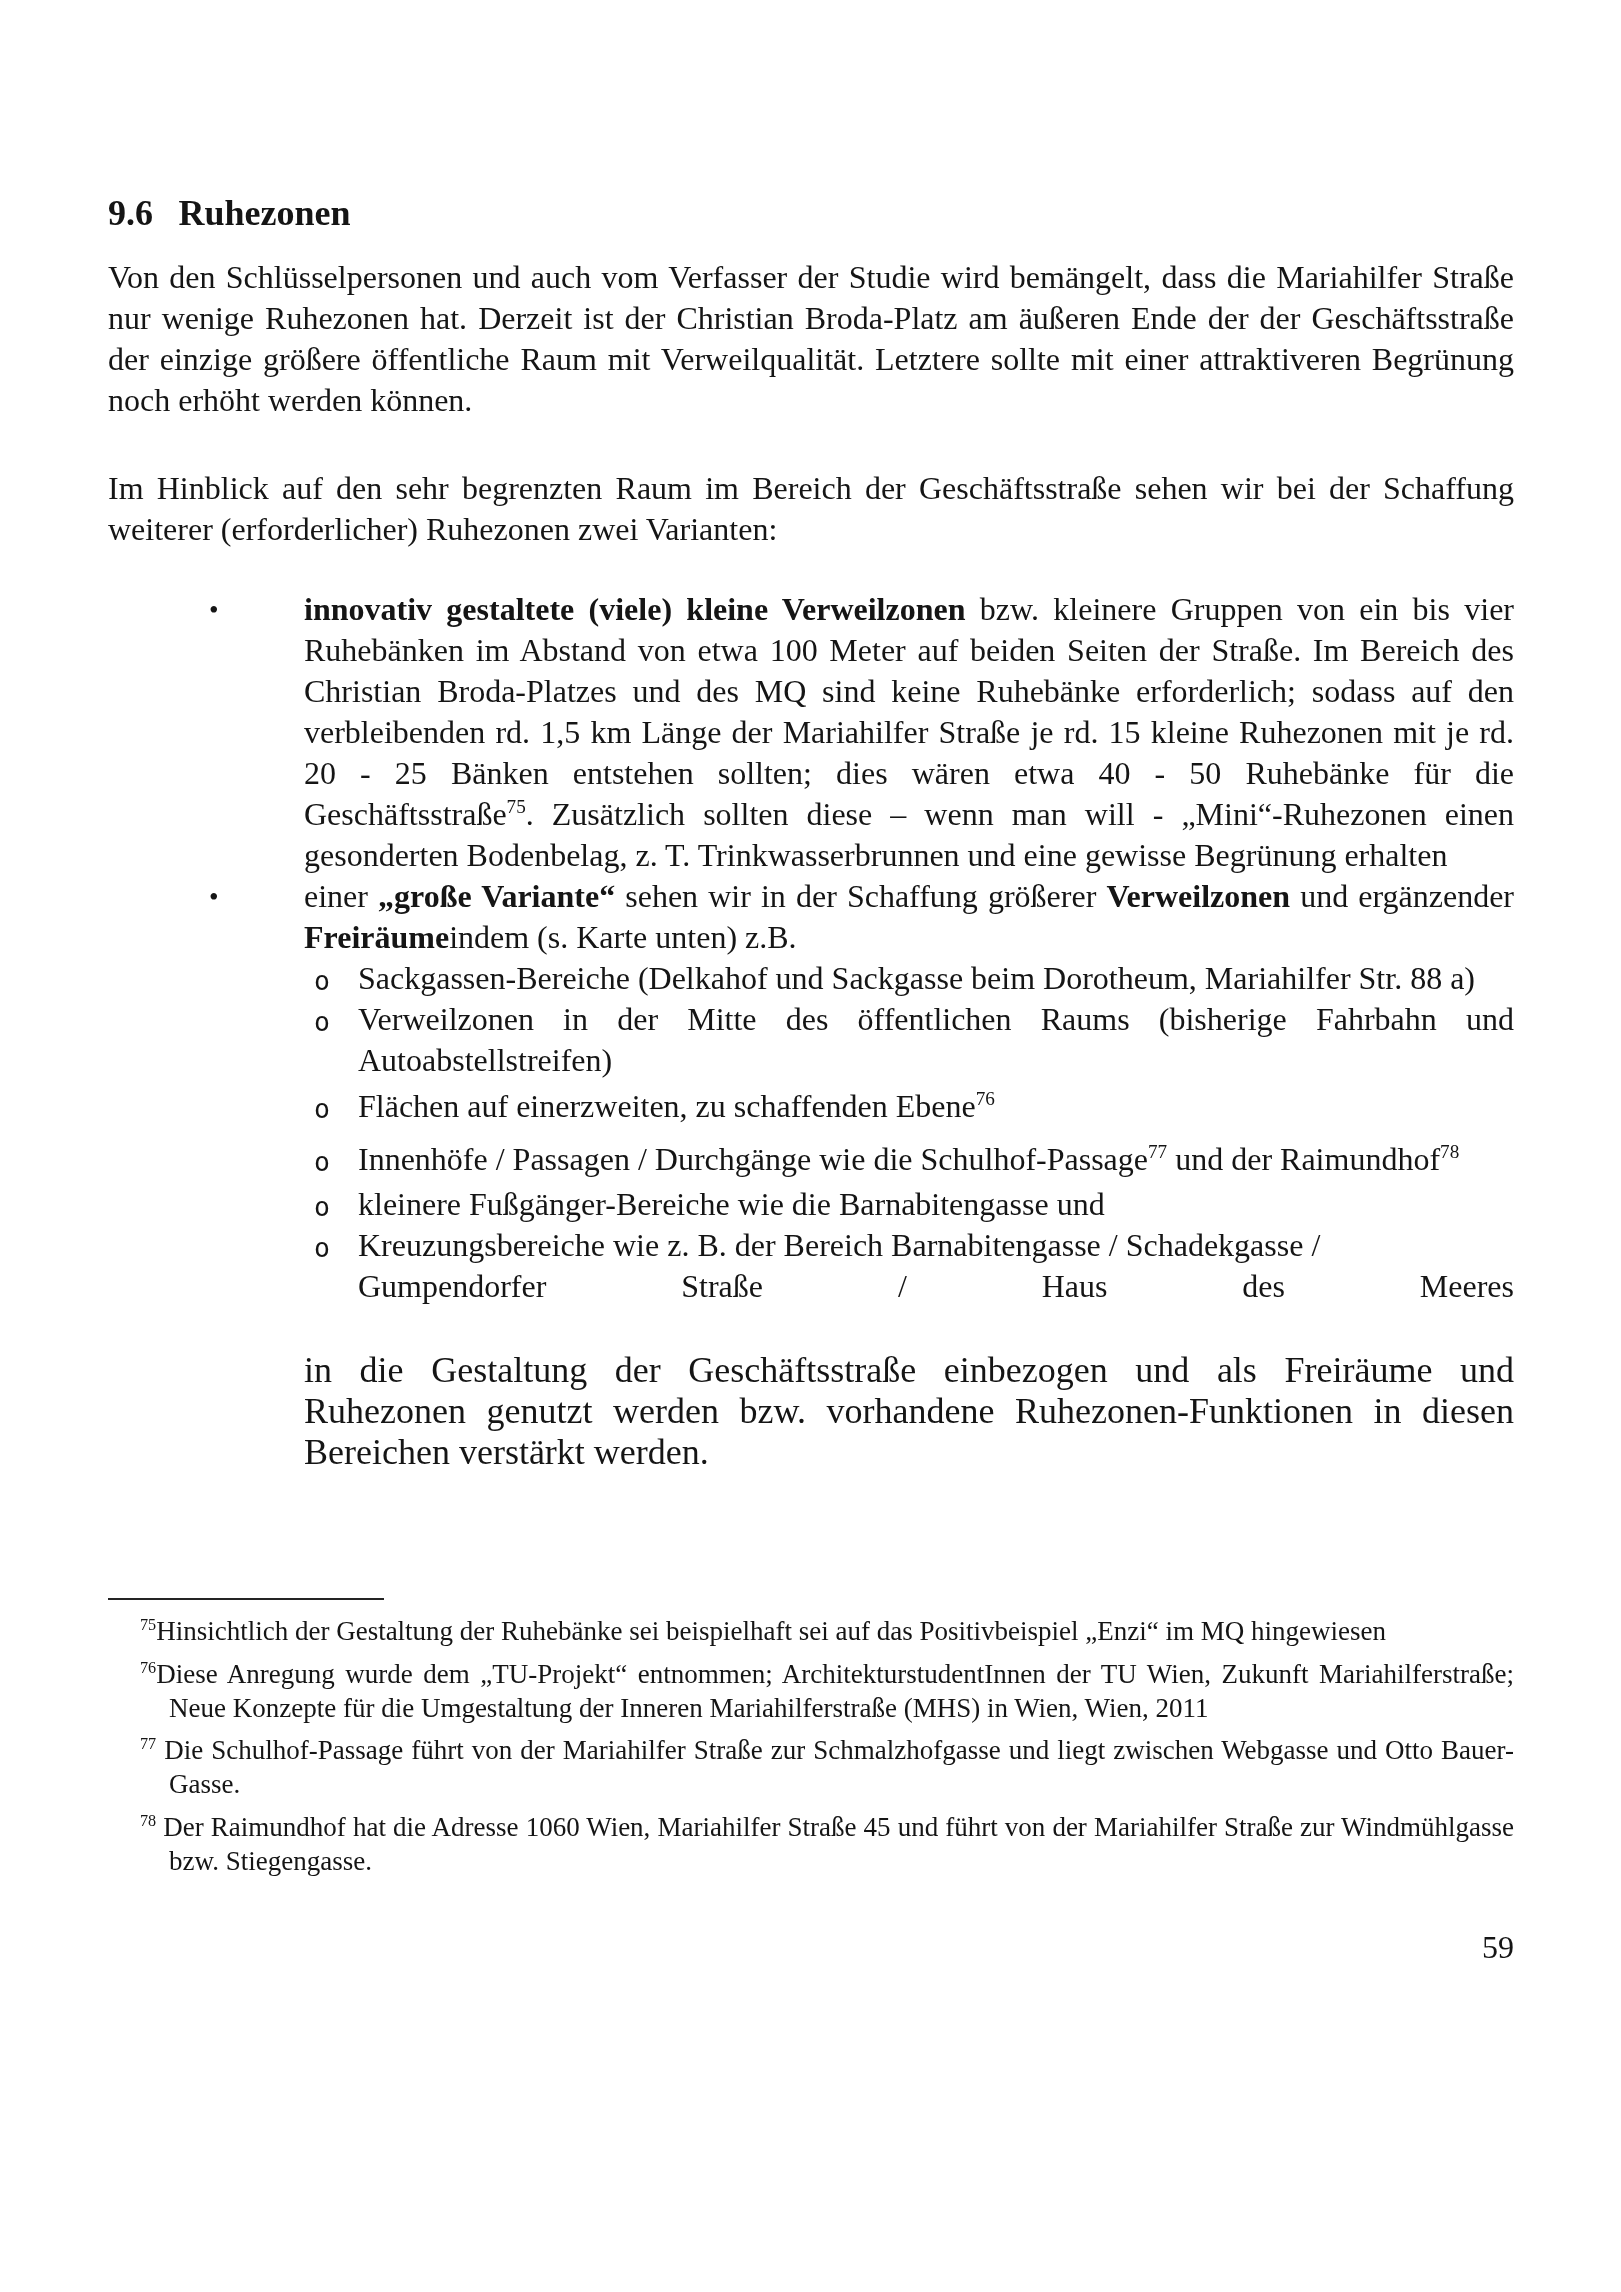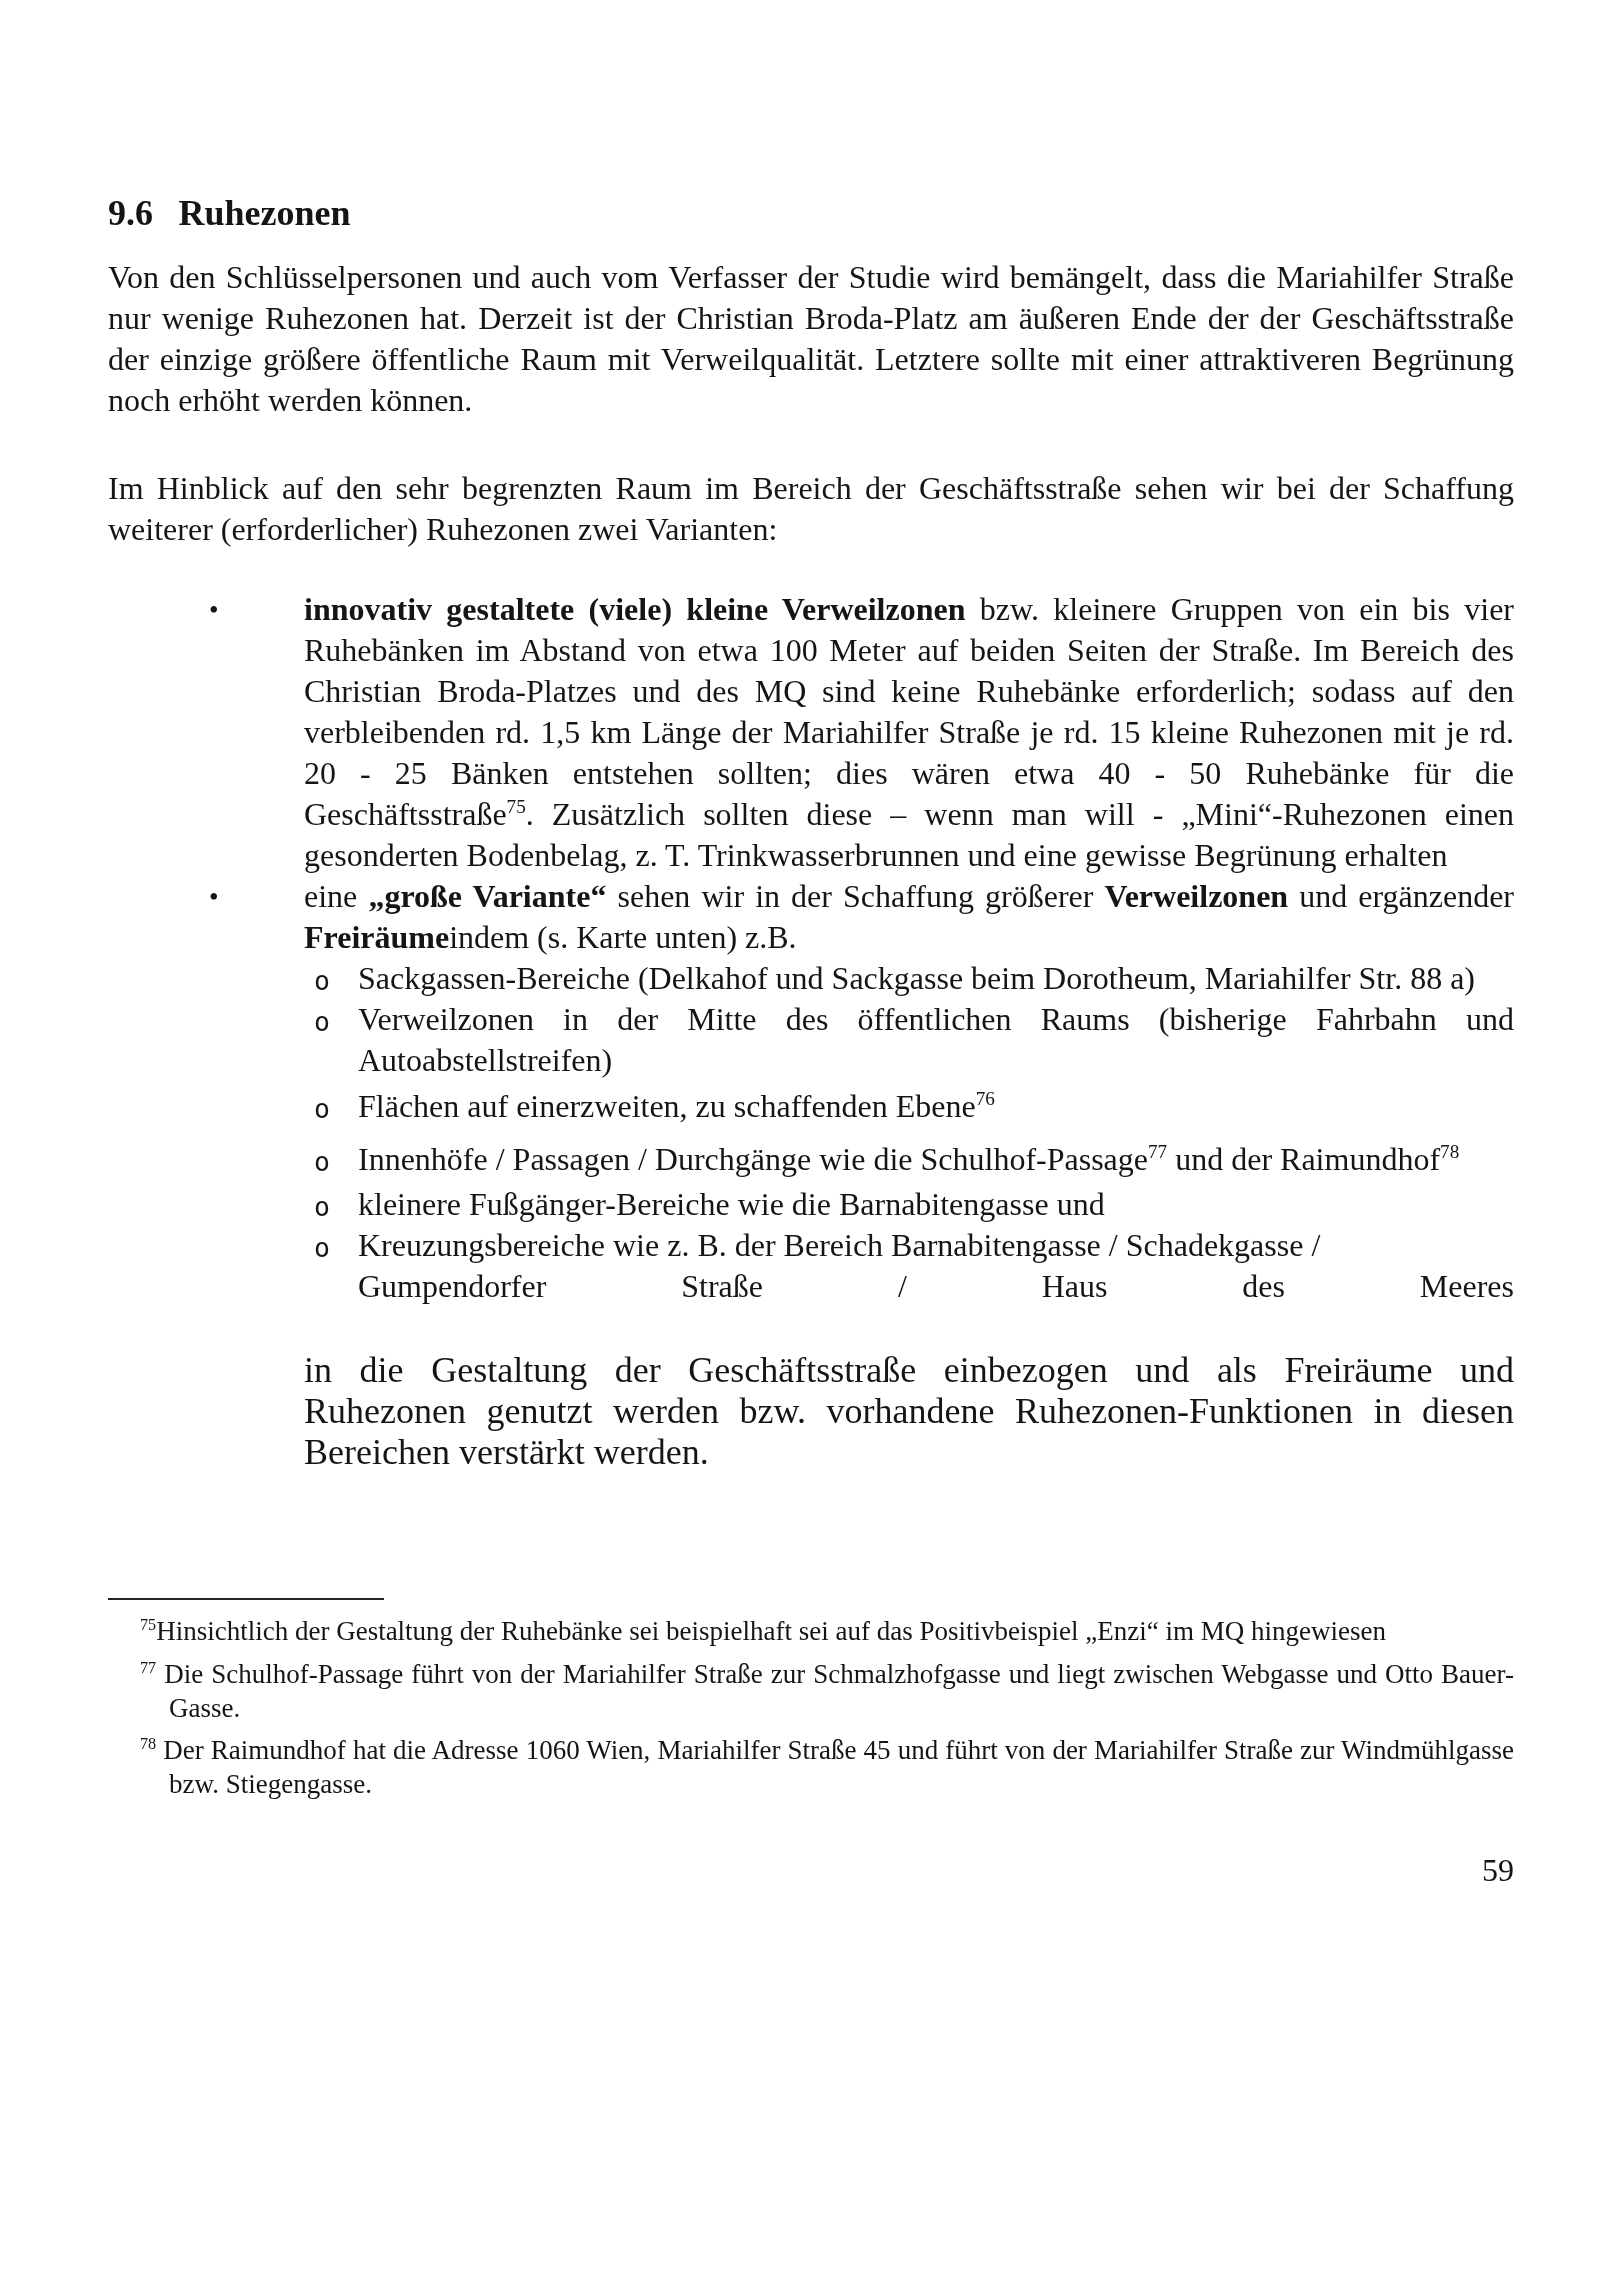--- a/index.html
+++ b/index.html
@@ -59,21 +59,21 @@
 <div class="page">
 
   <h2 class="heading"><span>9.6</span><span class="heading-title">Ruhezonen</span></h2>
 
   <p class="para p1">Von den Schlüsselpersonen und auch vom Verfasser der Studie wird bemängelt, dass die Mariahilfer Straße nur wenige Ruhezonen hat. Derzeit ist der Christian Broda-Platz am äußeren Ende der der Geschäftsstraße der einzige größere öffentliche Raum mit Verweilqualität. Letztere sollte mit einer attraktiveren Begrünung noch erhöht werden können.</p>
 
   <p class="para p2">Im Hinblick auf den sehr begrenzten Raum im Bereich der Geschäftsstraße sehen wir bei der Schaffung weiterer (erforderlicher) Ruhezonen zwei Varianten:</p>
 
   <div class="bullet-item b1"><span class="bullet-marker">•</span><span class="bold">innovativ gestaltete (viele) kleine Verweilzonen</span><span> bzw. kleinere Gruppen von ein bis vier Ruhebänken im Abstand von etwa 100 Meter auf beiden Seiten der Straße. Im Bereich des Christian Broda-Platzes und des MQ sind keine Ruhebänke erforderlich; sodass auf den verbleibenden rd. 1,5 km Länge der Mariahilfer Straße je rd. 15 kleine Ruhezonen mit je rd. 20 - 25 Bänken entstehen sollten; dies wären etwa 40 - 50 Ruhebänke für die Geschäftsstraße</span><sup>75</sup><span>. Zusätzlich sollten diese – wenn man will - „Mini“-Ruhezonen einen gesonderten Bodenbelag, z. T. Trinkwasserbrunnen und eine gewisse Begrünung erhalten</span></div>
 
-  <div class="bullet-item"><span class="bullet-marker">•</span><span>eine </span><span class="bold">„große Variante“</span><span> sehen wir in der Schaffung größerer </span><span class="bold">Verweilzonen</span><span> und ergänzender </span><span class="bold">Freiräume</span><span>indem (s. Karte unten)  z.B.</span></div>
+  <div class="bullet-item"><span class="bullet-marker">•</span><span>einer </span><span class="bold">„große Variante“</span><span> sehen wir in der Schaffung größerer </span><span class="bold">Verweilzonen</span><span> und ergänzender </span><span class="bold">Freiräume</span><span>indem (s. Karte unten)  z.B.</span></div>
 
   <div class="sub-list">
 
     <div class="sub-item"><span class="sub-marker">o</span><span>Sackgassen-Bereiche (Delkahof und Sackgasse beim Dorotheum, Mariahilfer Str. 88 a)</span></div>
 
     <div class="sub-item"><span class="sub-marker">o</span><span>Verweilzonen in der Mitte des öffentlichen Raums (bisherige Fahrbahn und Autoabstellstreifen)</span></div>
 
     <div class="sub-item si3"><span class="sub-marker">o</span><span>Flächen auf einerzweiten, zu schaffenden Ebene</span><sup>76</sup></div>
 
     <div class="sub-item si4"><span class="sub-marker">o</span><span>Innenhöfe / Passagen / Durchgänge wie die Schulhof-Passage</span><sup>77</sup><span>  und der Raimundhof</span><sup>78</sup></div>
@@ -85,20 +85,21 @@
     </div>
 
   </div>
 
   <p class="closing">in die Gestaltung der Geschäftsstraße einbezogen und als Freiräume und Ruhezonen genutzt werden bzw. vorhandene Ruhezonen-Funktionen in diesen Bereichen verstärkt werden.</p>
 
   <div class="footnote-rule"></div>
 
   <div class="footnotes">
     <div class="footnote"><sup>75</sup><span>Hinsichtlich der Gestaltung der Ruhebänke sei beispielhaft sei auf das Positivbeispiel „Enzi“ im MQ hingewiesen</span></div>
+    <div class="footnote"><sup>76</sup><span>Diese Anregung wurde dem „TU-Projekt“ entnommen; ArchitekturstudentInnen der TU Wien, Zukunft Mariahilferstraße; Neue Konzepte für die Umgestaltung der Inneren Mariahilferstraße (MHS) in Wien, Wien, 2011</span></div>
     <div class="footnote"><sup>77</sup><span> Die Schulhof-Passage führt von der Mariahilfer Straße zur Schmalzhofgasse und liegt zwischen Webgasse und Otto Bauer-Gasse.</span></div>
     <div class="footnote"><sup>78</sup><span> Der Raimundhof hat die Adresse 1060 Wien, Mariahilfer Straße 45 und führt von der Mariahilfer Straße zur Windmühlgasse bzw. Stiegengasse.</span></div>
   </div>
 
   <div class="page-number">59</div>
 
 </div>
 
 
 </body></html>

